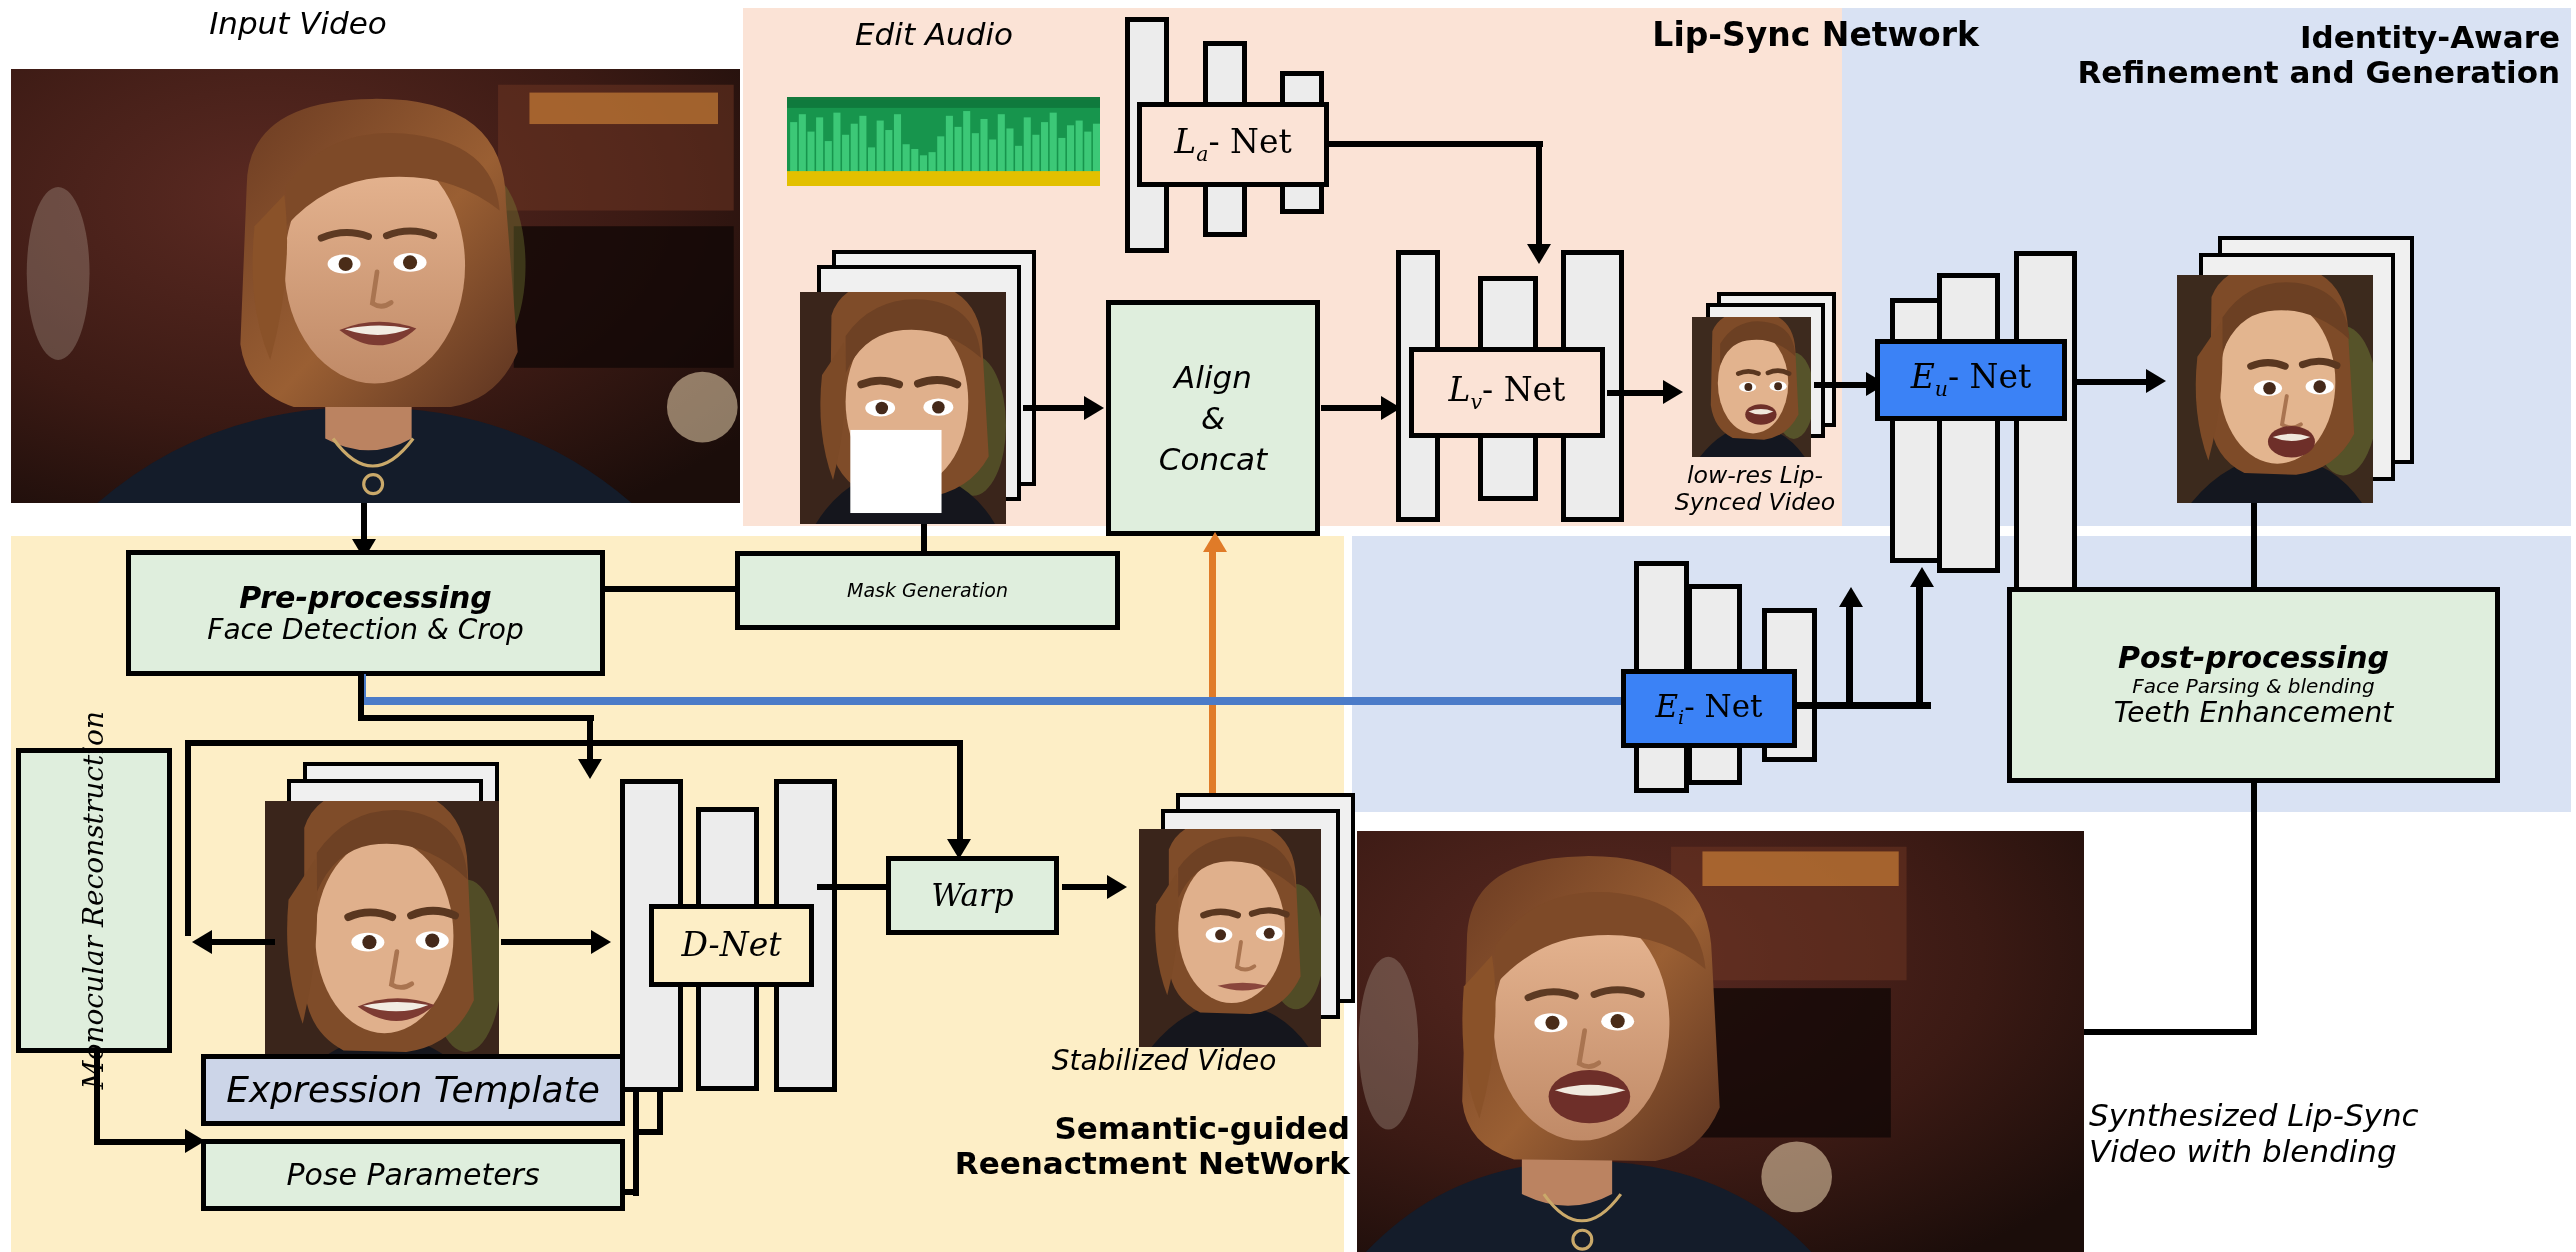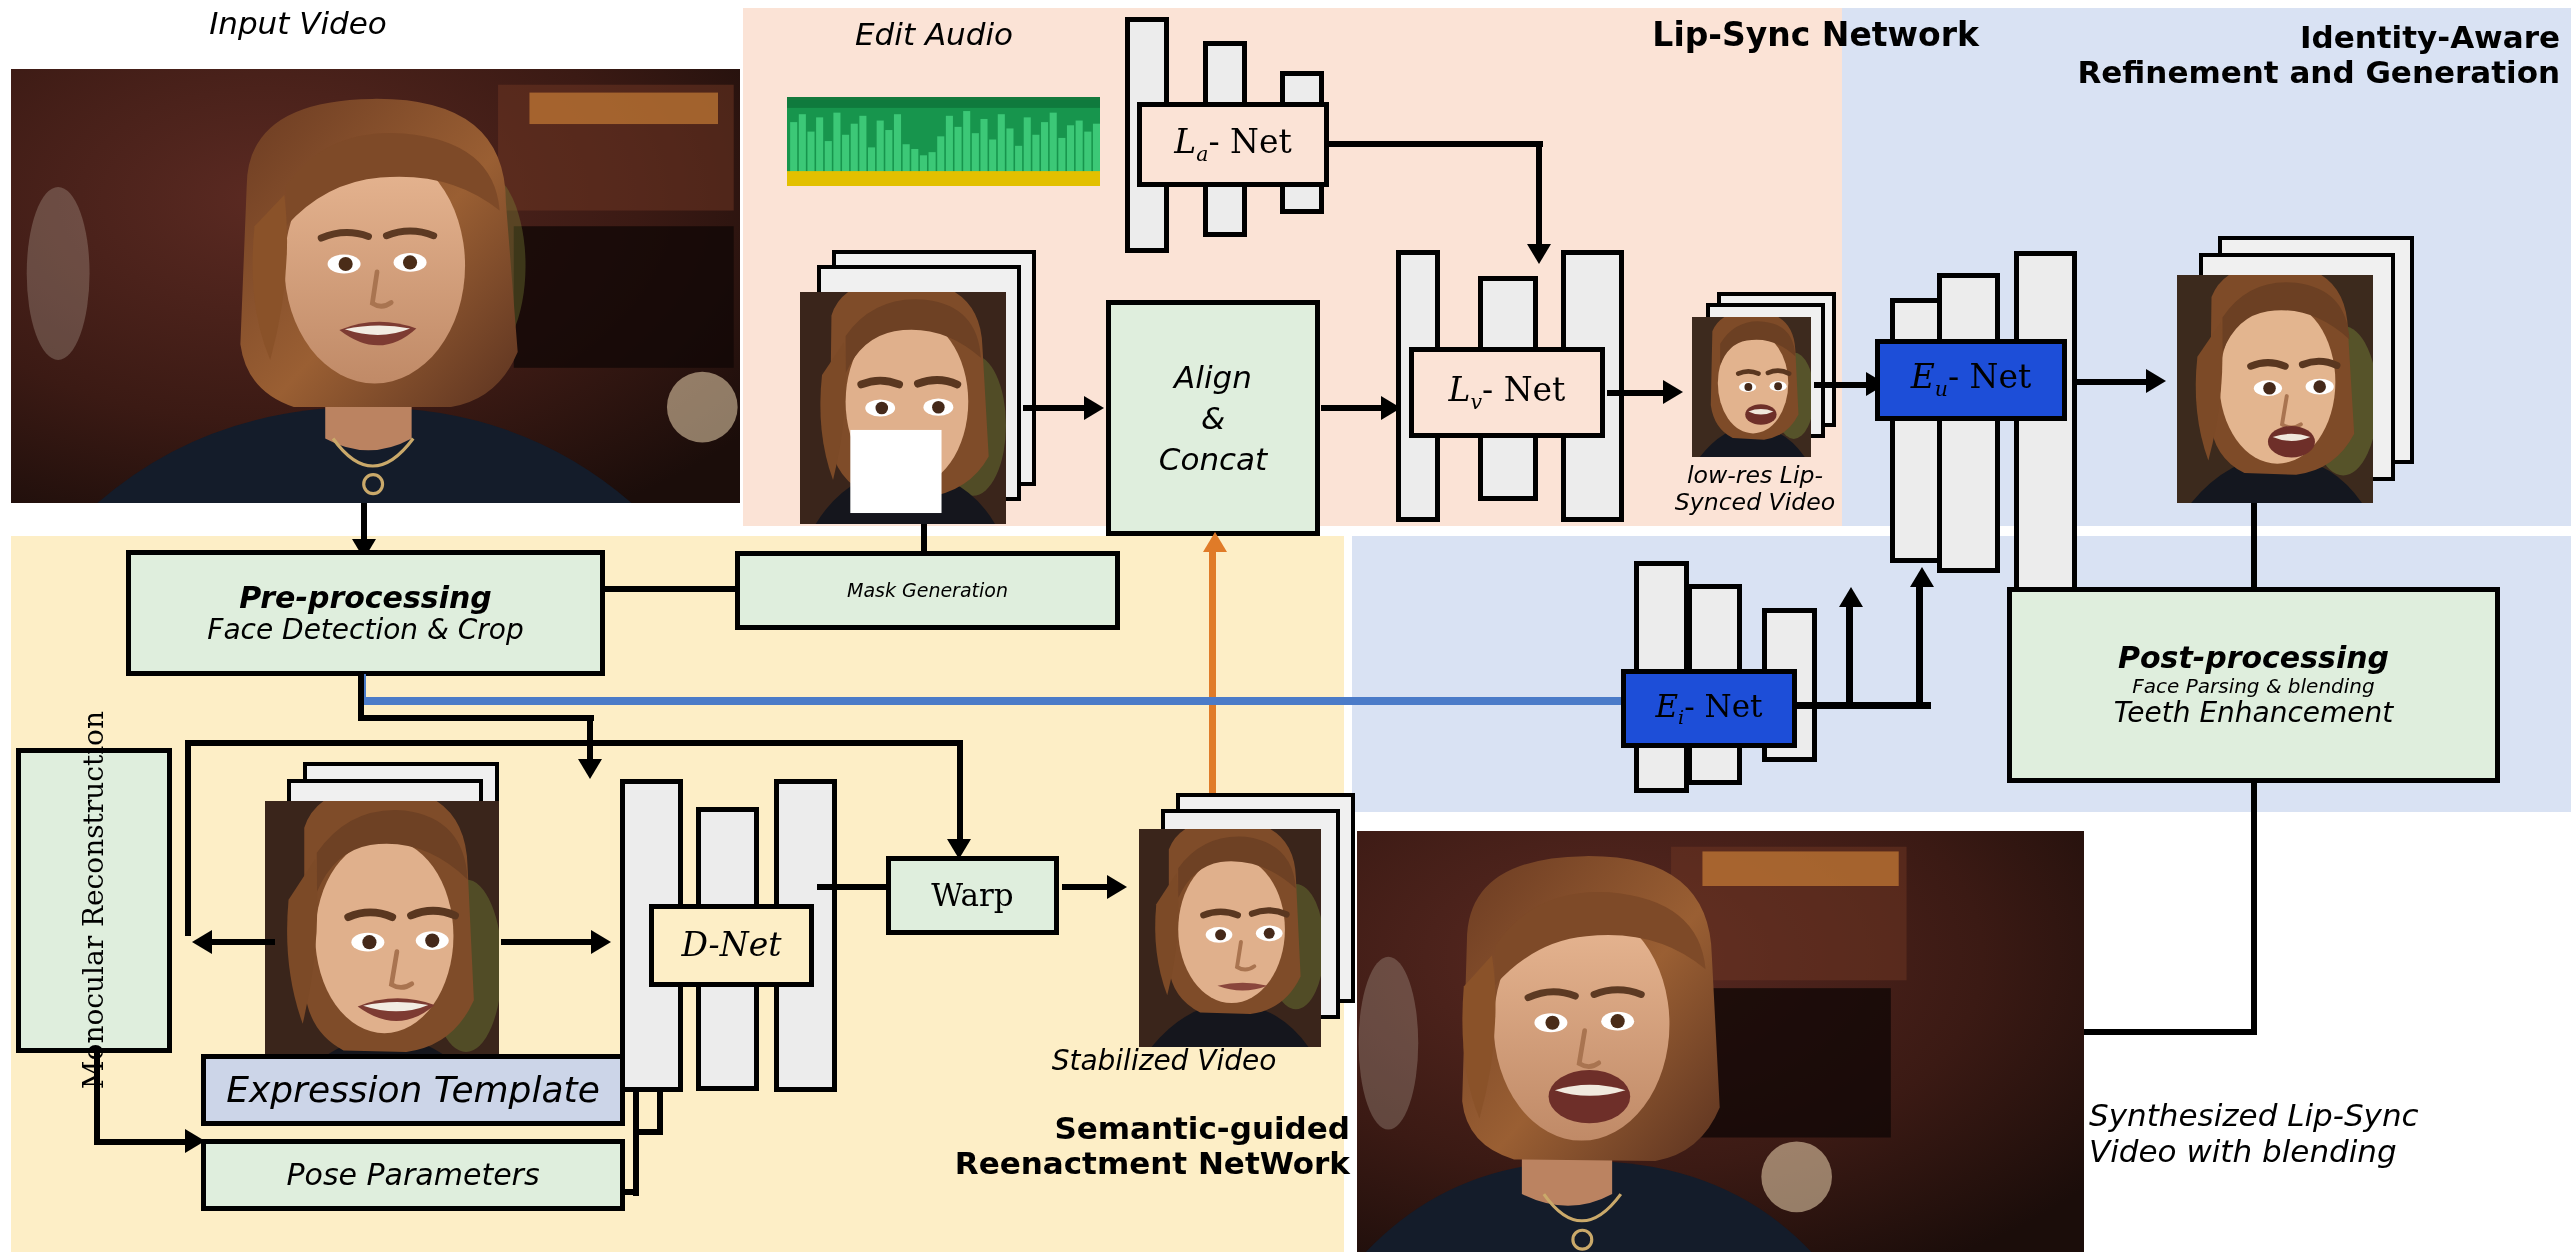--- a/index.html
+++ b/index.html
@@ -14,24 +14,24 @@
 
   .region-title{position:absolute;font-weight:bold;color:#000;text-align:right;
                 font-family:"DejaVu Sans","Liberation Sans",sans-serif;line-height:1.12;}
 
   
   .box{position:absolute;border:5.5px solid #000;box-sizing:border-box;
        display:flex;flex-direction:column;align-items:center;justify-content:center;
        text-align:center;color:#000;line-height:1.12;}
   .box-green{background:#dfeedd;}
   .box-pink{background:#fbe3d6;}
-  .box-blue{background:#1d4ed8;}
+  .box-blue{background:#3b82f6;}
   .box-yellow{background:#fdeec6;}
   .box-lav{background:#ccd5e8;}
-  .ital{font-family:"DejaVu Serif","Liberation Serif",serif;}
+  .ital{font-style:italic;font-family:"DejaVu Serif","Liberation Serif",serif;}
   .ital-s{font-style:italic;font-family:"DejaVu Sans","Liberation Sans",sans-serif;}
   .bold{font-weight:bold;}
 
   
   .mathlab{font-family:"DejaVu Serif","Liberation Serif",serif;font-style:italic;white-space:nowrap;}
   .mathlab sub{font-size:.62em;font-style:italic;}
   .mathlab .up{font-style:normal;}
 
   
   .slab{position:absolute;background:#ececec;border:5.5px solid #000;box-sizing:border-box;}

